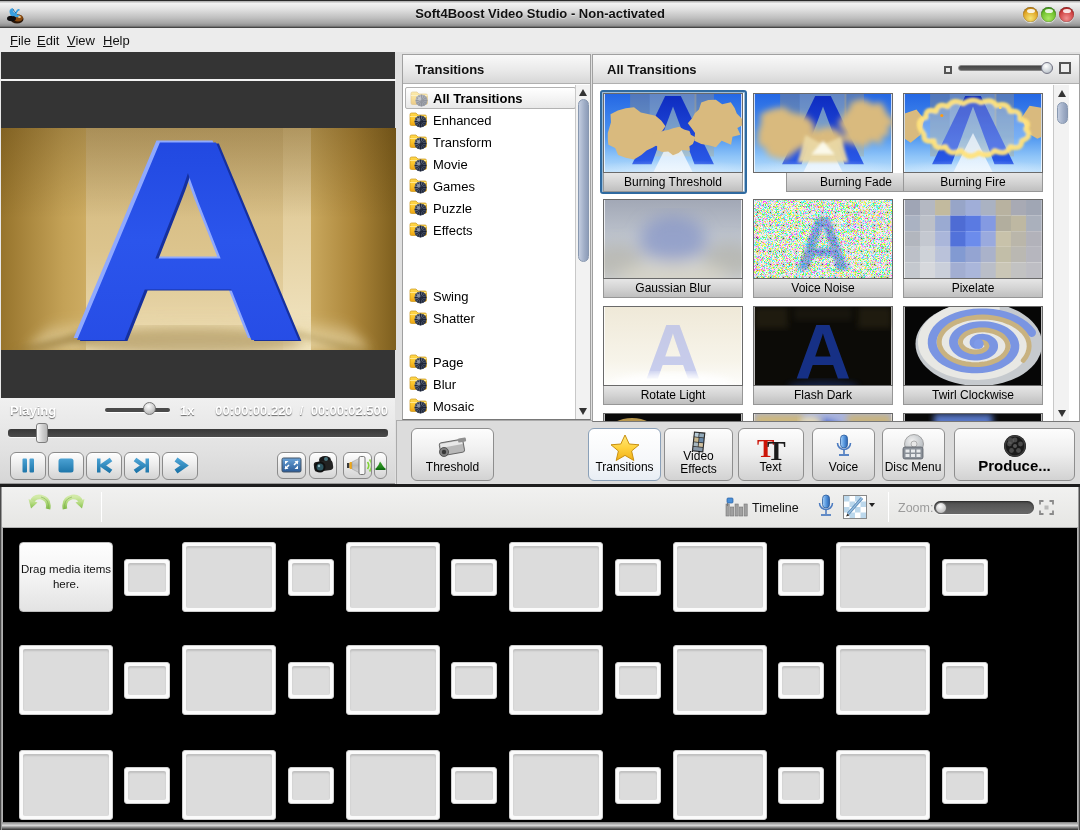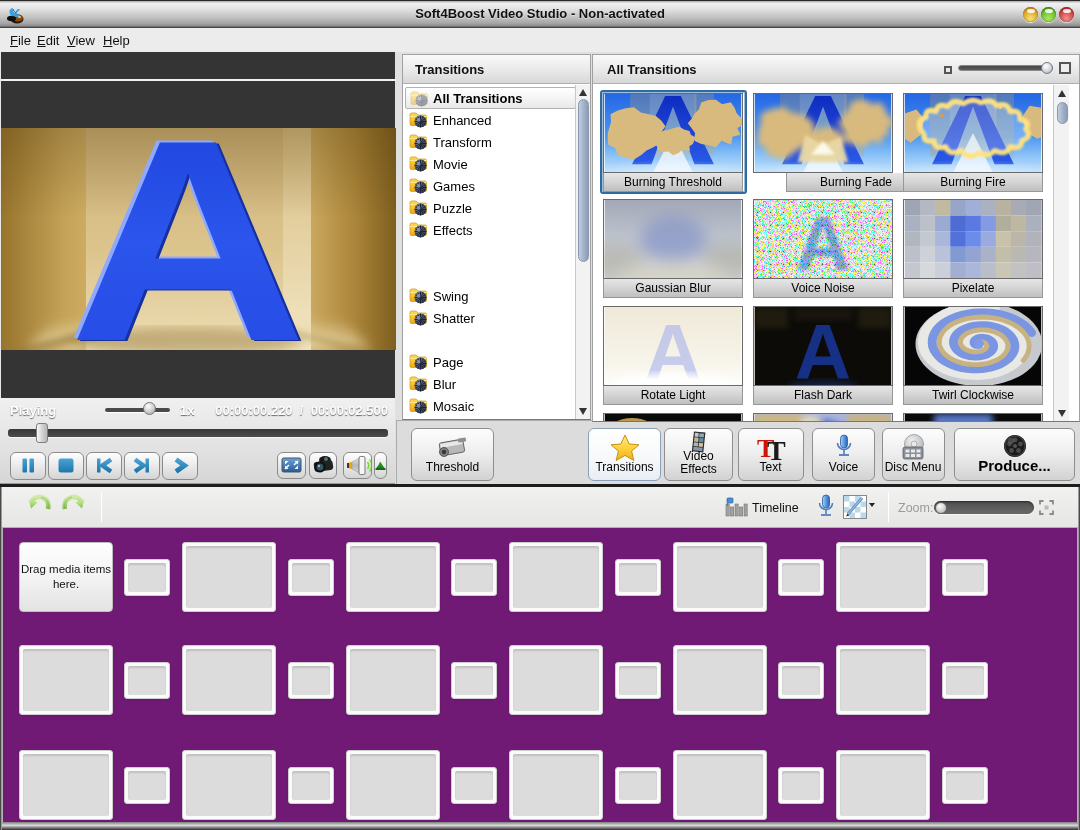--- a/index.html
+++ b/index.html
@@ -73,21 +73,21 @@
 .tbtn .cap { position:absolute; left:0; bottom:6px; width:100%; }
 .tbtn .cap2 { position:absolute; left:0; bottom:4px; width:100%; line-height:13px; }
 .tbtn svg { position:absolute; left:50%; transform:translateX(-50%); top:4px; }
 
 
 #blackline { left:0; top:484px; width:1080px; height:3px; background:#1d1d1d; }
 #tltoolbar { left:0; top:487px; width:1080px; height:40px; background:linear-gradient(180deg,#f1f1f0,#e6e6e4); }
 .vsep { position:absolute; top:5px; width:1px; height:30px; background:#c6c6c6; border-right:1px solid #fff; }
 
 
-#storyboard { left:2px; top:527px; width:1076px; height:296px; background:#701a75;
+#storyboard { left:2px; top:527px; width:1076px; height:296px; background:#000000;
   border:1px solid #b2b2b2; border-bottom:1px solid #8a8a8a; }
 .bigbox { position:absolute; width:94px; height:70px; background:#fbfbfb; border:1px solid #cecece; border-radius:3px;
   box-shadow:0 1px 2px rgba(0,0,0,0.08); }
 .bigbox i { position:absolute; left:3px; top:3px; width:86px; height:62px; background:#dcdcdc; border-radius:2px;
   box-shadow:inset 0 2px 2px rgba(0,0,0,0.13); }
 .smbox { position:absolute; width:46px; height:37px; background:#fbfbfb; border:1px solid #cecece; border-radius:3px;
   box-shadow:0 1px 2px rgba(0,0,0,0.08); }
 .smbox i { position:absolute; left:3px; top:3px; width:38px; height:29px; background:#dcdcdc; border-radius:2px;
   box-shadow:inset 0 2px 2px rgba(0,0,0,0.13); }
 #dragbox { position:absolute; left:16px; top:14px; width:94px; height:70px; border:1px solid #bdbdbd; border-radius:4px;

